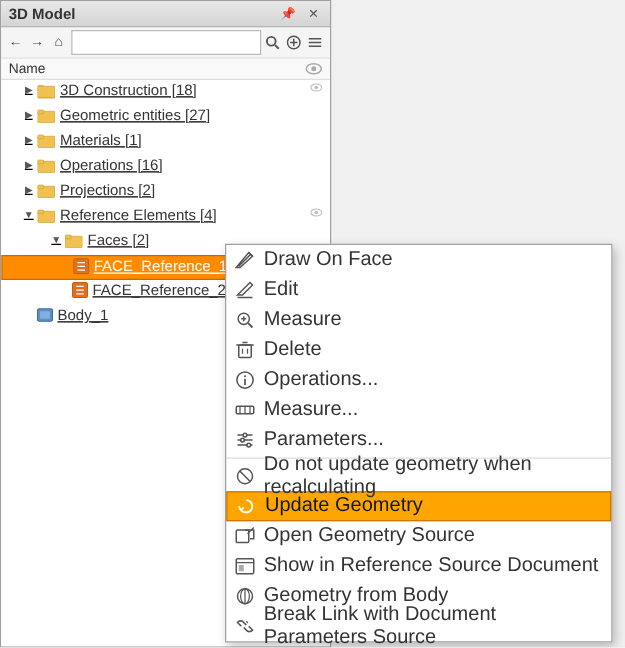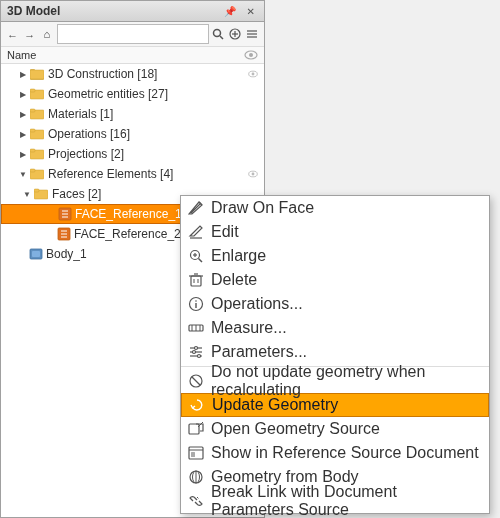--- a/index.html
+++ b/index.html
@@ -95,34 +95,35 @@
     }
 
     .tree-area {
       flex: 1;
       overflow-y: auto;
       background: #fff;
     }
 
     .tree-item {
       display: flex;
-      align-items: center;
+      align-items: flex-start;
       padding: 1px 2px;
       cursor: pointer;
       white-space: nowrap;
       height: 20px;
+      text-decoration: underline;
     }
 
     .tree-item.selected-orange {
       background: #ff8c00;
       color: #fff;
       border: 1px solid #cc6600;
     }
     .indent-1 { padding-left: 16px; }
-    .indent-2 { padding-left: 20px; }
+    .indent-2 { padding-left: 38px; }
     .indent-3 { padding-left: 44px; }
 
     .arrow {
       width: 12px;
       height: 12px;
       display: inline-flex;
       align-items: center;
       justify-content: center;
       font-size: 8px;
       color: #555;
@@ -433,21 +434,21 @@
 
     <div class="menu-item">
       <span class="menu-icon">
         <svg width="16" height="16" viewBox="0 0 16 16">
           <circle cx="7" cy="7" r="4.5" fill="none" stroke="#555" stroke-width="1.2"></circle>
           <line x1="10.5" y1="10.5" x2="14" y2="14" stroke="#555" stroke-width="1.5"></line>
           <line x1="5" y1="7" x2="9" y2="7" stroke="#555" stroke-width="1.2"></line>
           <line x1="7" y1="5" x2="7" y2="9" stroke="#555" stroke-width="1.2"></line>
         </svg>
       </span>
-      <span class="menu-label">Enlarge</span>
+      <span class="menu-label">Measure</span>
     </div>
 
     <div class="menu-item">
       <span class="menu-icon">
         <svg width="16" height="16" viewBox="0 0 16 16">
           <rect x="3" y="4" width="10" height="10" rx="1" fill="none" stroke="#555" stroke-width="1.2"></rect>
           <line x1="1" y1="4" x2="15" y2="4" stroke="#555" stroke-width="1.2"></line>
           <line x1="6" y1="2" x2="10" y2="2" stroke="#555" stroke-width="1.2"></line>
           <line x1="6" y1="7" x2="6" y2="11" stroke="#555" stroke-width="1"></line>
           <line x1="10" y1="7" x2="10" y2="11" stroke="#555" stroke-width="1"></line>

